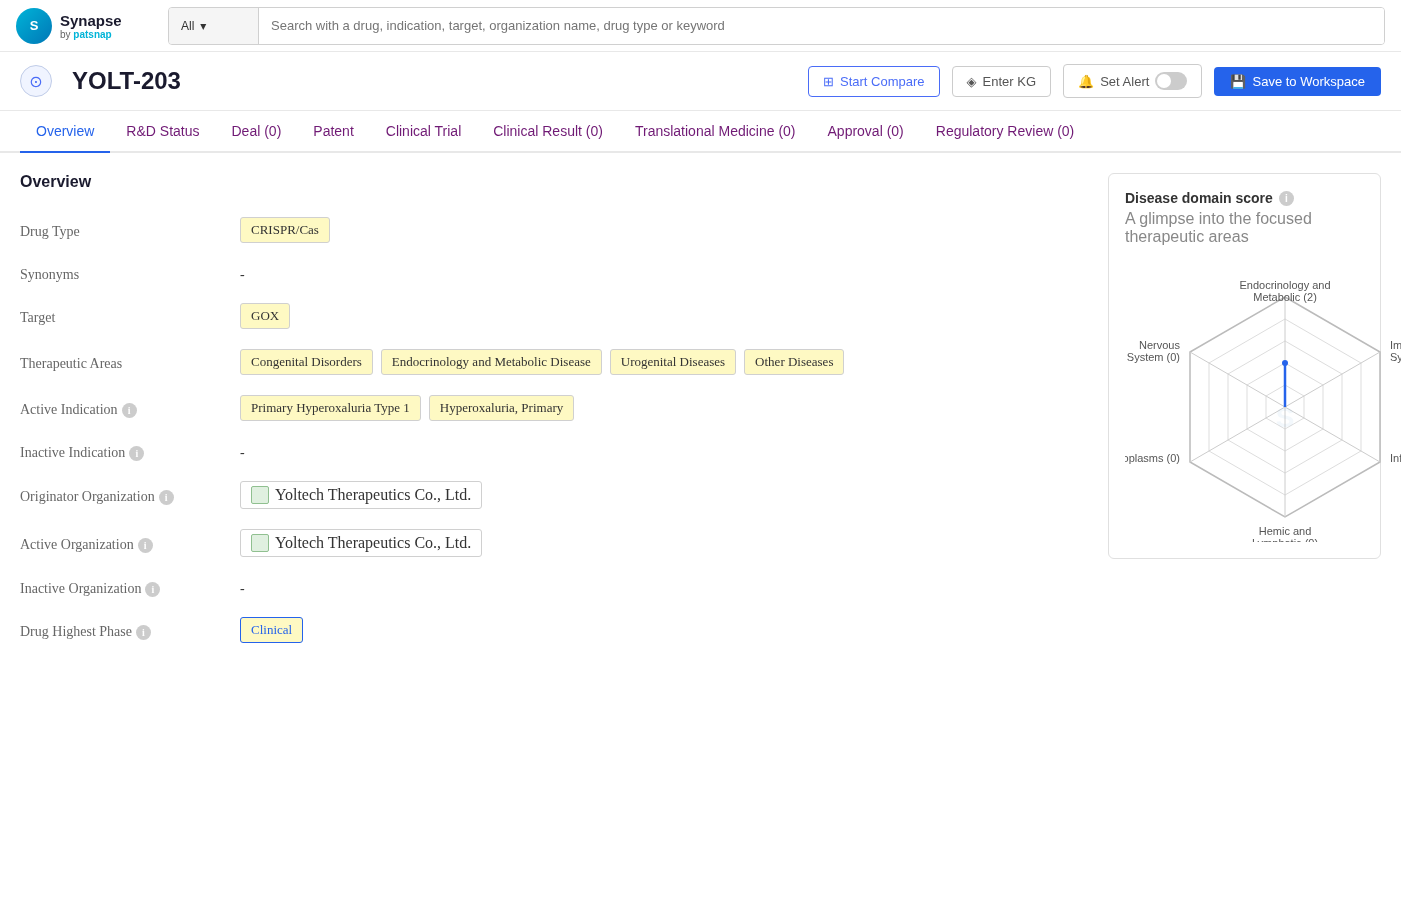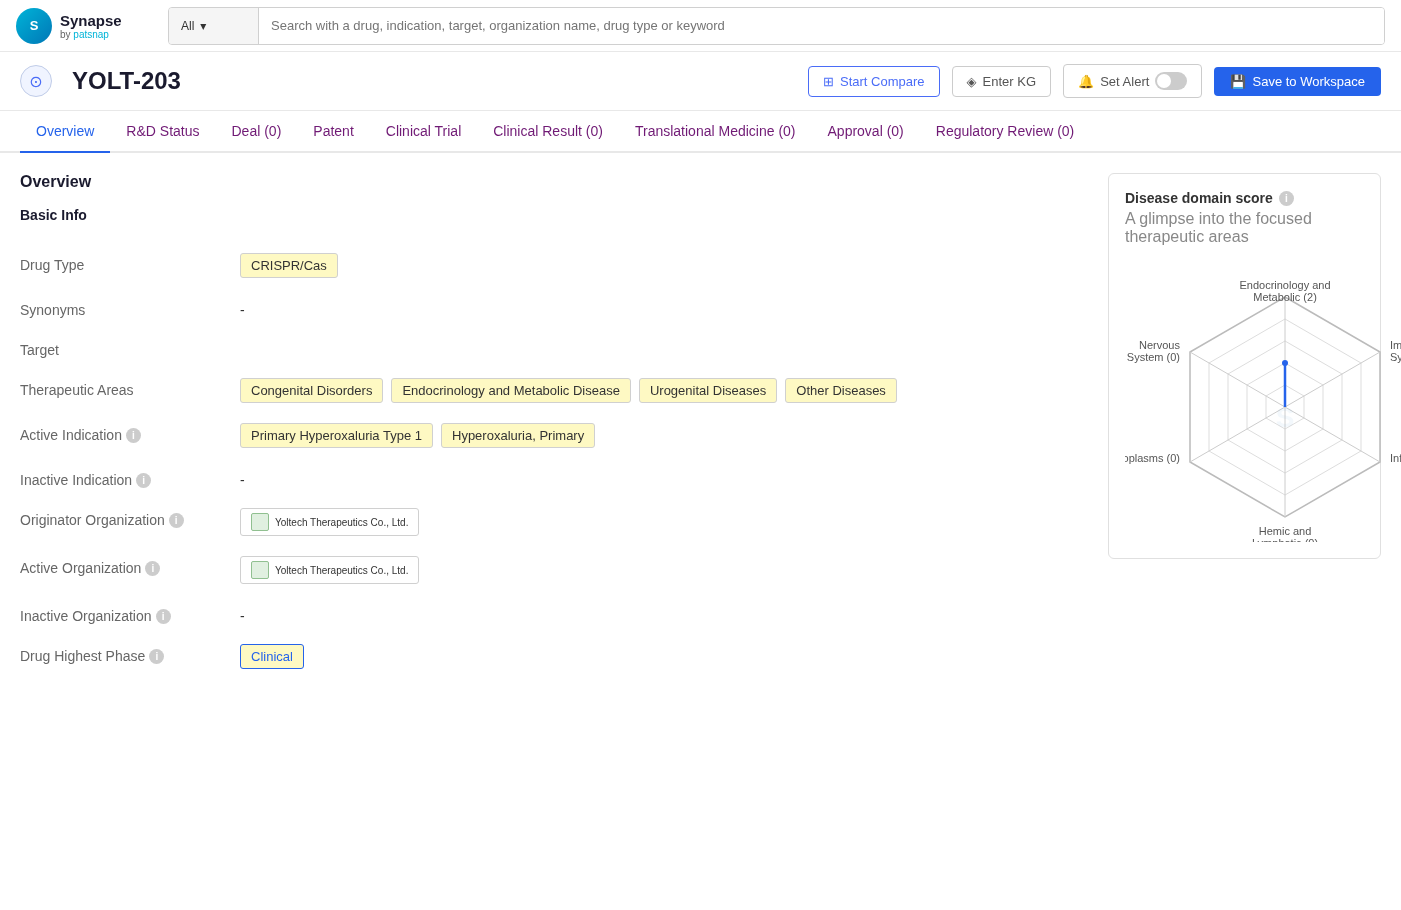--- a/index.html
+++ b/index.html
@@ -78,36 +78,36 @@
 
     
     .main-content { display: flex; padding: 20px; gap: 20px; }
     .content-left { flex: 1; }
     .content-right { width: 288px; flex-shrink: 0; padding-left: 15px; }
 
     .section-title { font-size: 16px; font-weight: 700; color: #1a1a2e; margin-bottom: 16px; }
     .sub-section-title { font-size: 14px; font-weight: 700; color: #1a1a2e; margin-bottom: 20px; }
 
     .info-row {
-      display: flex; align-items: flex-start; padding: 10px 0; border-bottom: none; min-height: 40px;
+      display: flex; align-items: center; padding: 10px 0; border-bottom: none; min-height: 40px; font-family: Liberation Serif, serif;
     }
     .info-label {
       min-width: 220px; color: #666; font-size: 14px; display: flex; align-items: center; gap: 4px; padding-top: 4px;
     }
     .info-value { flex: 1; display: flex; flex-wrap: wrap; gap: 8px; align-items: center; }
     .info-dash { color: #333; padding-top: 4px; }
 
     .tag {
       display: inline-block; padding: 4px 10px; border: 1px solid #d0d0d0; border-radius: 3px;
       font-size: 13px; color: #333; background: #fef9c3;
     }
     .tag.blue-border { border-color: #2563eb; color: #2563eb; }
     .tag-with-icon {
       display: inline-flex; align-items: center; gap: 6px; padding: 4px 10px; border: 1px solid #d0d0d0;
-      border-radius: 3px; font-size: 10px; color: #333; background: #fff;
+      border-radius: 3px; font-size: 16px; color: #333; background: #fff;
     }
     .org-icon { width: 18px; height: 18px; border-radius: 2px; background: #e0f0e0; border: 1px solid #90c090; }
 
     .info-text { font-size: 14px; color: #333; padding-top: 4px; }
 
     
     .info-icon {
       display: inline-flex; align-items: center; justify-content: center;
       width: 15px; height: 15px; border-radius: 50%; background: #ccc; color: white;
       font-size: 10px; font-weight: bold; cursor: pointer; flex-shrink: 0;
@@ -129,21 +129,21 @@
     .chevron-down::after { content: '▾'; font-size: 12px; }
   </style>
 </head>
 <body>
 
 <div class="top-header">
   <div class="logo-area">
     <div class="logo-circle">S</div>
     <div class="logo-text">
       <span class="logo-title">Synapse</span>
-      <span class="logo-sub">by <span style="color:#00b4d8;font-weight:400">patsnap</span></span>
+      <span class="logo-sub">by <span style="color:#00b4d8;font-weight:700">patsnap</span></span>
     </div>
   </div>
 
   <div class="search-area">
     <div class="search-dropdown">
       <span>All</span>
       <span class="chevron-down"></span>
     </div>
     <input class="search-input" type="text" placeholder="Search with a drug, indication, target, organization name, drug type or keyword" style="">
   </div>
@@ -183,21 +183,20 @@
   <div class="tab-item">Clinical Trial</div>
   <div class="tab-item">Clinical Result (0)</div>
   <div class="tab-item">Translational Medicine (0)</div>
   <div class="tab-item">Approval (0)</div>
   <div class="tab-item">Regulatory Review (0)</div>
 </div>
 
 <div class="main-content">
   <div class="content-left">
     <div class="section-title">Overview</div>
-    <div class="sub-section-title">Basic Info</div>
 
     <div class="info-row">
       <div class="info-label">
         <span>Drug Type</span>
       </div>
       <div class="info-value">
         <span class="tag">CRISPR/Cas</span>
       </div>
     </div>
 
@@ -206,20 +205,23 @@
         <span>Synonyms</span>
       </div>
       <div class="info-value">
         <span class="info-dash">-</span>
       </div>
     </div>
 
     <div class="info-row">
       <div class="info-label">
         <span>Target</span>
+      </div>
+      <div class="info-value">
+        <span class="tag">GOX</span>
       </div>
     </div>
 
 
     <div class="info-row">
       <div class="info-label">
         <span>Therapeutic Areas</span>
       </div>
       <div class="info-value">
         <span class="tag">Congenital Disorders</span>

